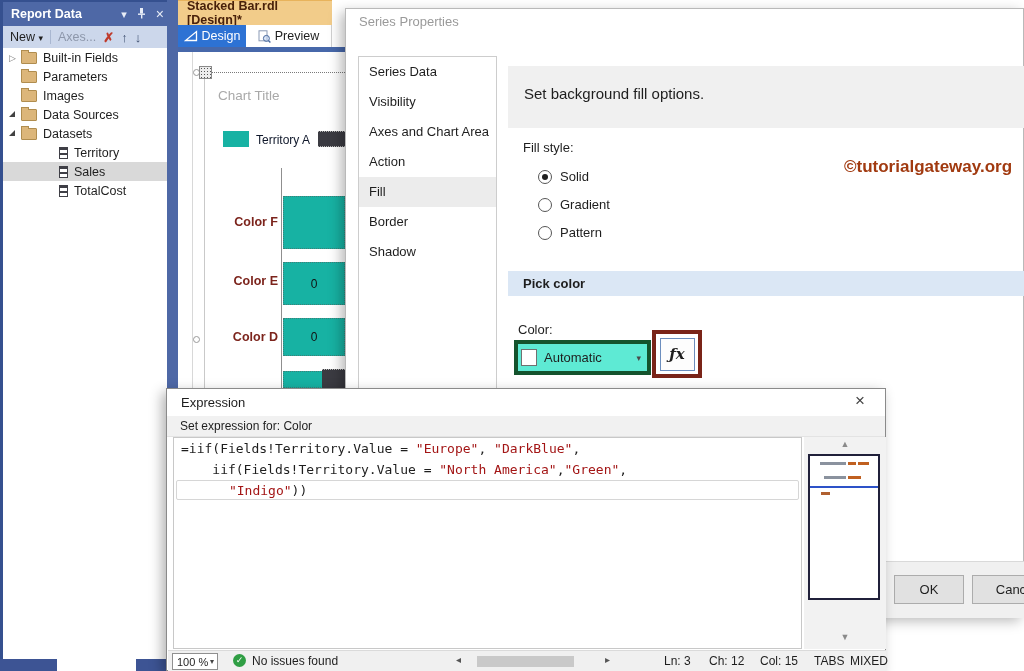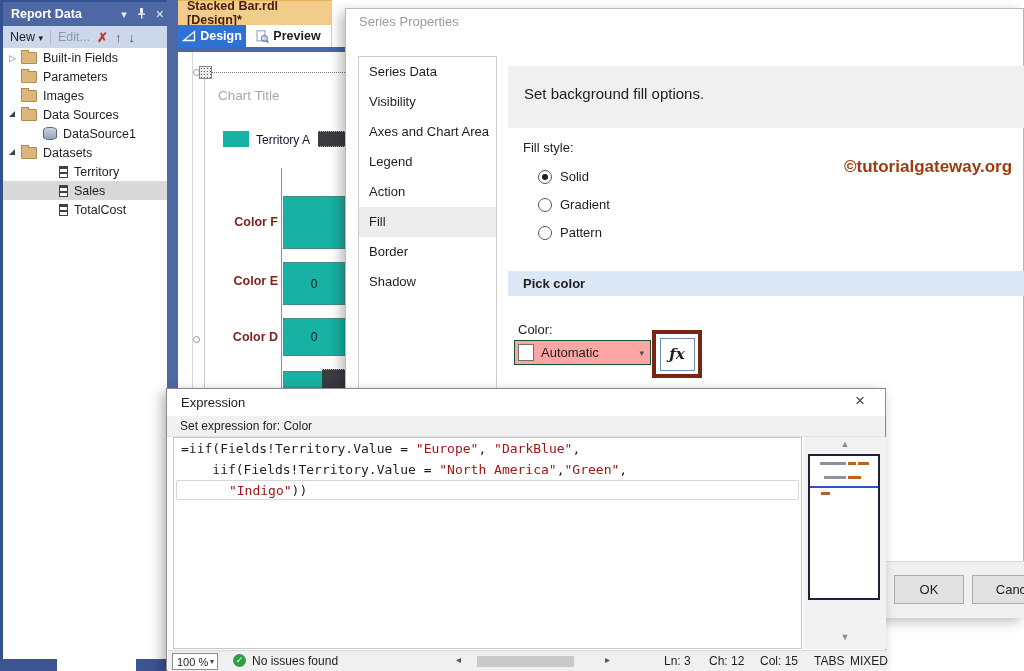--- a/index.html
+++ b/index.html
@@ -29,21 +29,21 @@
     background:linear-gradient(#9eb3d8 0 3px,transparent 3px),
       repeating-linear-gradient(to right,transparent 0 3px,#7d96c0 3px 4px),
       repeating-linear-gradient(to bottom,transparent 0 3px,#7d96c0 3px 4px),#fff;}
   .icon-field{width:9px;height:12px;border:1px solid #3f3f46;box-sizing:border-box;display:inline-block;margin-right:6px;
     background:repeating-linear-gradient(to bottom,#3f3f46 0 2px,#ffffff 2px 5px);}
   .strip{background:#3d5494;}
 
   
   .v-divider{left:167px;top:0;width:11px;height:659px;background:#4e68a6;}
   .doc-tab{left:178px;top:0;width:154px;height:25px;background:#f2cc8a;border-top:1px solid #e8b35c;box-sizing:border-box;display:flex;align-items:center;padding-left:9px;font-size:12.5px;font-weight:bold;color:#49210a;}
-  .view-toolbar{left:178px;top:25px;width:167px;height:22px;background:#fff;display:flex;font-weight:bold;}
+  .view-toolbar{left:178px;top:25px;width:167px;height:22px;background:#fff;display:flex;}
   .btn-design{width:68px;height:22px;background:#2d72d4;color:#fff;display:flex;align-items:center;justify-content:center;gap:4px;font-size:12.5px;}
   .btn-preview{width:86px;height:22px;background:#fff;color:#1e1e1e;display:flex;align-items:center;justify-content:center;gap:4px;font-size:12.5px;border-right:1px solid #d0d0d0;box-sizing:border-box;}
   .blue-rule{left:178px;top:47px;width:167px;height:5px;background:#4768aa;}
   .surface{left:178px;top:52px;width:167px;height:336px;background:#fff;}
   .surface-line{left:192px;top:52px;width:1px;height:336px;background:#d8d8d8;}
   .sel-dots{left:204px;top:72px;width:141px;height:0;border-top:1px dotted #7a7a7a;}
   .sel-left{left:204px;top:72px;width:1px;height:316px;background:#c9c9c9;}
   .grid-handle{left:199px;top:66px;width:13px;height:13px;background:#ececec;border:1px solid #8a8a8a;box-sizing:border-box;
      background-image:radial-gradient(#555 0.8px,transparent 0.9px);background-size:3px 3px;}
   .circle-handle{width:7px;height:7px;border:1px solid #9a9a9a;border-radius:50%;background:#fff;box-sizing:border-box;}
@@ -62,21 +62,21 @@
   .nav-item{height:30px;line-height:30px;padding-left:10px;font-size:13px;}
   .nav-item.sel{background:#ececec;}
   .hdr-band{left:162px;top:57px;width:517px;height:62px;background:#f0f0f0;}
   .hdr-text{left:178px;top:76px;font-size:15px;}
   .lbl13{font-size:13px;}
   .radio-row{display:flex;align-items:center;gap:8px;font-size:13px;}
   .radio{width:14px;height:14px;border:1px solid #565656;border-radius:50%;background:#fff;box-sizing:border-box;position:relative;}
   .radio.checked::after{content:"";position:absolute;left:3px;top:3px;width:6px;height:6px;border-radius:50%;background:#1e1e1e;}
   .watermark{left:498px;top:148px;font-size:17px;font-weight:bold;color:#a13a10;}
   .pick-band{left:162px;top:262px;width:517px;height:25px;background:#dbe7f5;line-height:25px;padding-left:15px;font-weight:bold;font-size:13px;box-sizing:border-box;}
-  .dropdown{left:168px;top:331px;width:137px;height:25px;background:#fca5a5;border:1px solid #14532d;box-sizing:border-box;display:flex;align-items:center;font-size:13px;}
+  .dropdown{left:168px;top:331px;width:137px;height:35px;background:#5eead4;border:4px solid #14532d;box-sizing:border-box;display:flex;align-items:center;font-size:13px;}
   .dd-swatch{width:16px;height:17px;background:#fff;border:1px solid #707070;margin-left:3px;box-sizing:border-box;}
   .dd-text{margin-left:7px;flex:1;}
   .dd-arrow{margin-right:6px;font-size:9px;color:#4a4a4a;}
   .fx-anno{left:306px;top:321px;width:50px;height:48px;border:4px solid #7a2418;box-sizing:border-box;display:flex;align-items:center;justify-content:center;}
   .fx-btn{width:35px;height:33px;background:#fdfdfd;border:1px solid #6c8ebe;box-sizing:border-box;display:flex;align-items:center;justify-content:center;
      font-family:"DejaVu Serif",serif;font-style:italic;font-weight:bold;font-size:15px;}
   .sp-footer{left:0px;top:552px;width:679px;height:57px;background:#f0f0f0;border-top:1px solid #d9d9d9;box-sizing:border-box;}
   .vs-btn{height:29px;background:#e1e1e1;border:1px solid #acacac;box-sizing:border-box;text-align:center;line-height:27px;font-size:13px;}
 
   
@@ -116,21 +116,21 @@
               <rect x="3" y="1" width="3" height="5.5" fill="#e8edf7"></rect>
               <rect x="1" y="6.5" width="7" height="1.4" fill="#e8edf7"></rect>
               <rect x="4" y="8" width="1.4" height="3.5" fill="#e8edf7"></rect>
             </svg></span>
         <span style="font-size:14px;">×</span>
       </span>
     </div>
     <div class="a panel-toolbar">
       <span><span>New</span> <span style="font-size:9px;">▾</span></span>
       <span class="tb-sep"></span>
-      <span class="tb-disabled">Edit...</span>
+      <span class="tb-disabled">Axes...</span>
       <span class="tb-x">✗</span>
       <span class="tb-arrow">↑</span>
       <span class="tb-arrow">↓</span>
     </div>
     <div class="a tree">
       <div class="trow" style="padding-left:6px;">
         <span class="exp">▷</span>
         <span class="icon-folder"></span>
         <span>Built-in Fields</span>
       </div>
@@ -139,24 +139,20 @@
         <span>Parameters</span>
       </div>
       <div class="trow" style="padding-left:18px;">
         <span class="icon-folder"></span>
         <span>Images</span>
       </div>
       <div class="trow" style="padding-left:6px;">
         <span class="exp-open"></span>
         <span class="icon-folder"></span>
         <span>Data Sources</span>
-      </div>
-      <div class="trow" style="padding-left:40px;">
-        <span class="icon-db"></span>
-        <span>DataSource1</span>
       </div>
       <div class="trow" style="padding-left:6px;">
         <span class="exp-open"></span>
         <span class="icon-folder"></span>
         <span>Datasets</span>
       </div>
       <div class="trow" style="padding-left:56px;">
         <span class="icon-field"></span>
         <span>Territory</span>
       </div>
@@ -225,21 +221,20 @@
   <div class="a cat" style="top:274px;">Color E</div>
   <div class="a cat" style="top:330px;">Color D</div>
 
   <div class="a sp-dialog">
     <div class="a sp-title">Series Properties</div>
 
     <div class="a nav-list">
       <div class="nav-item">Series Data</div>
       <div class="nav-item">Visibility</div>
       <div class="nav-item">Axes and Chart Area</div>
-      <div class="nav-item">Legend</div>
       <div class="nav-item">Action</div>
       <div class="nav-item sel">Fill</div>
       <div class="nav-item">Border</div>
       <div class="nav-item">Shadow</div>
     </div>
 
     <div class="a hdr-band"></div>
     <div class="a hdr-text">Set background fill options.</div>
 
     <div class="a lbl13" style="left:177px;top:131px;">Fill style:</div>

